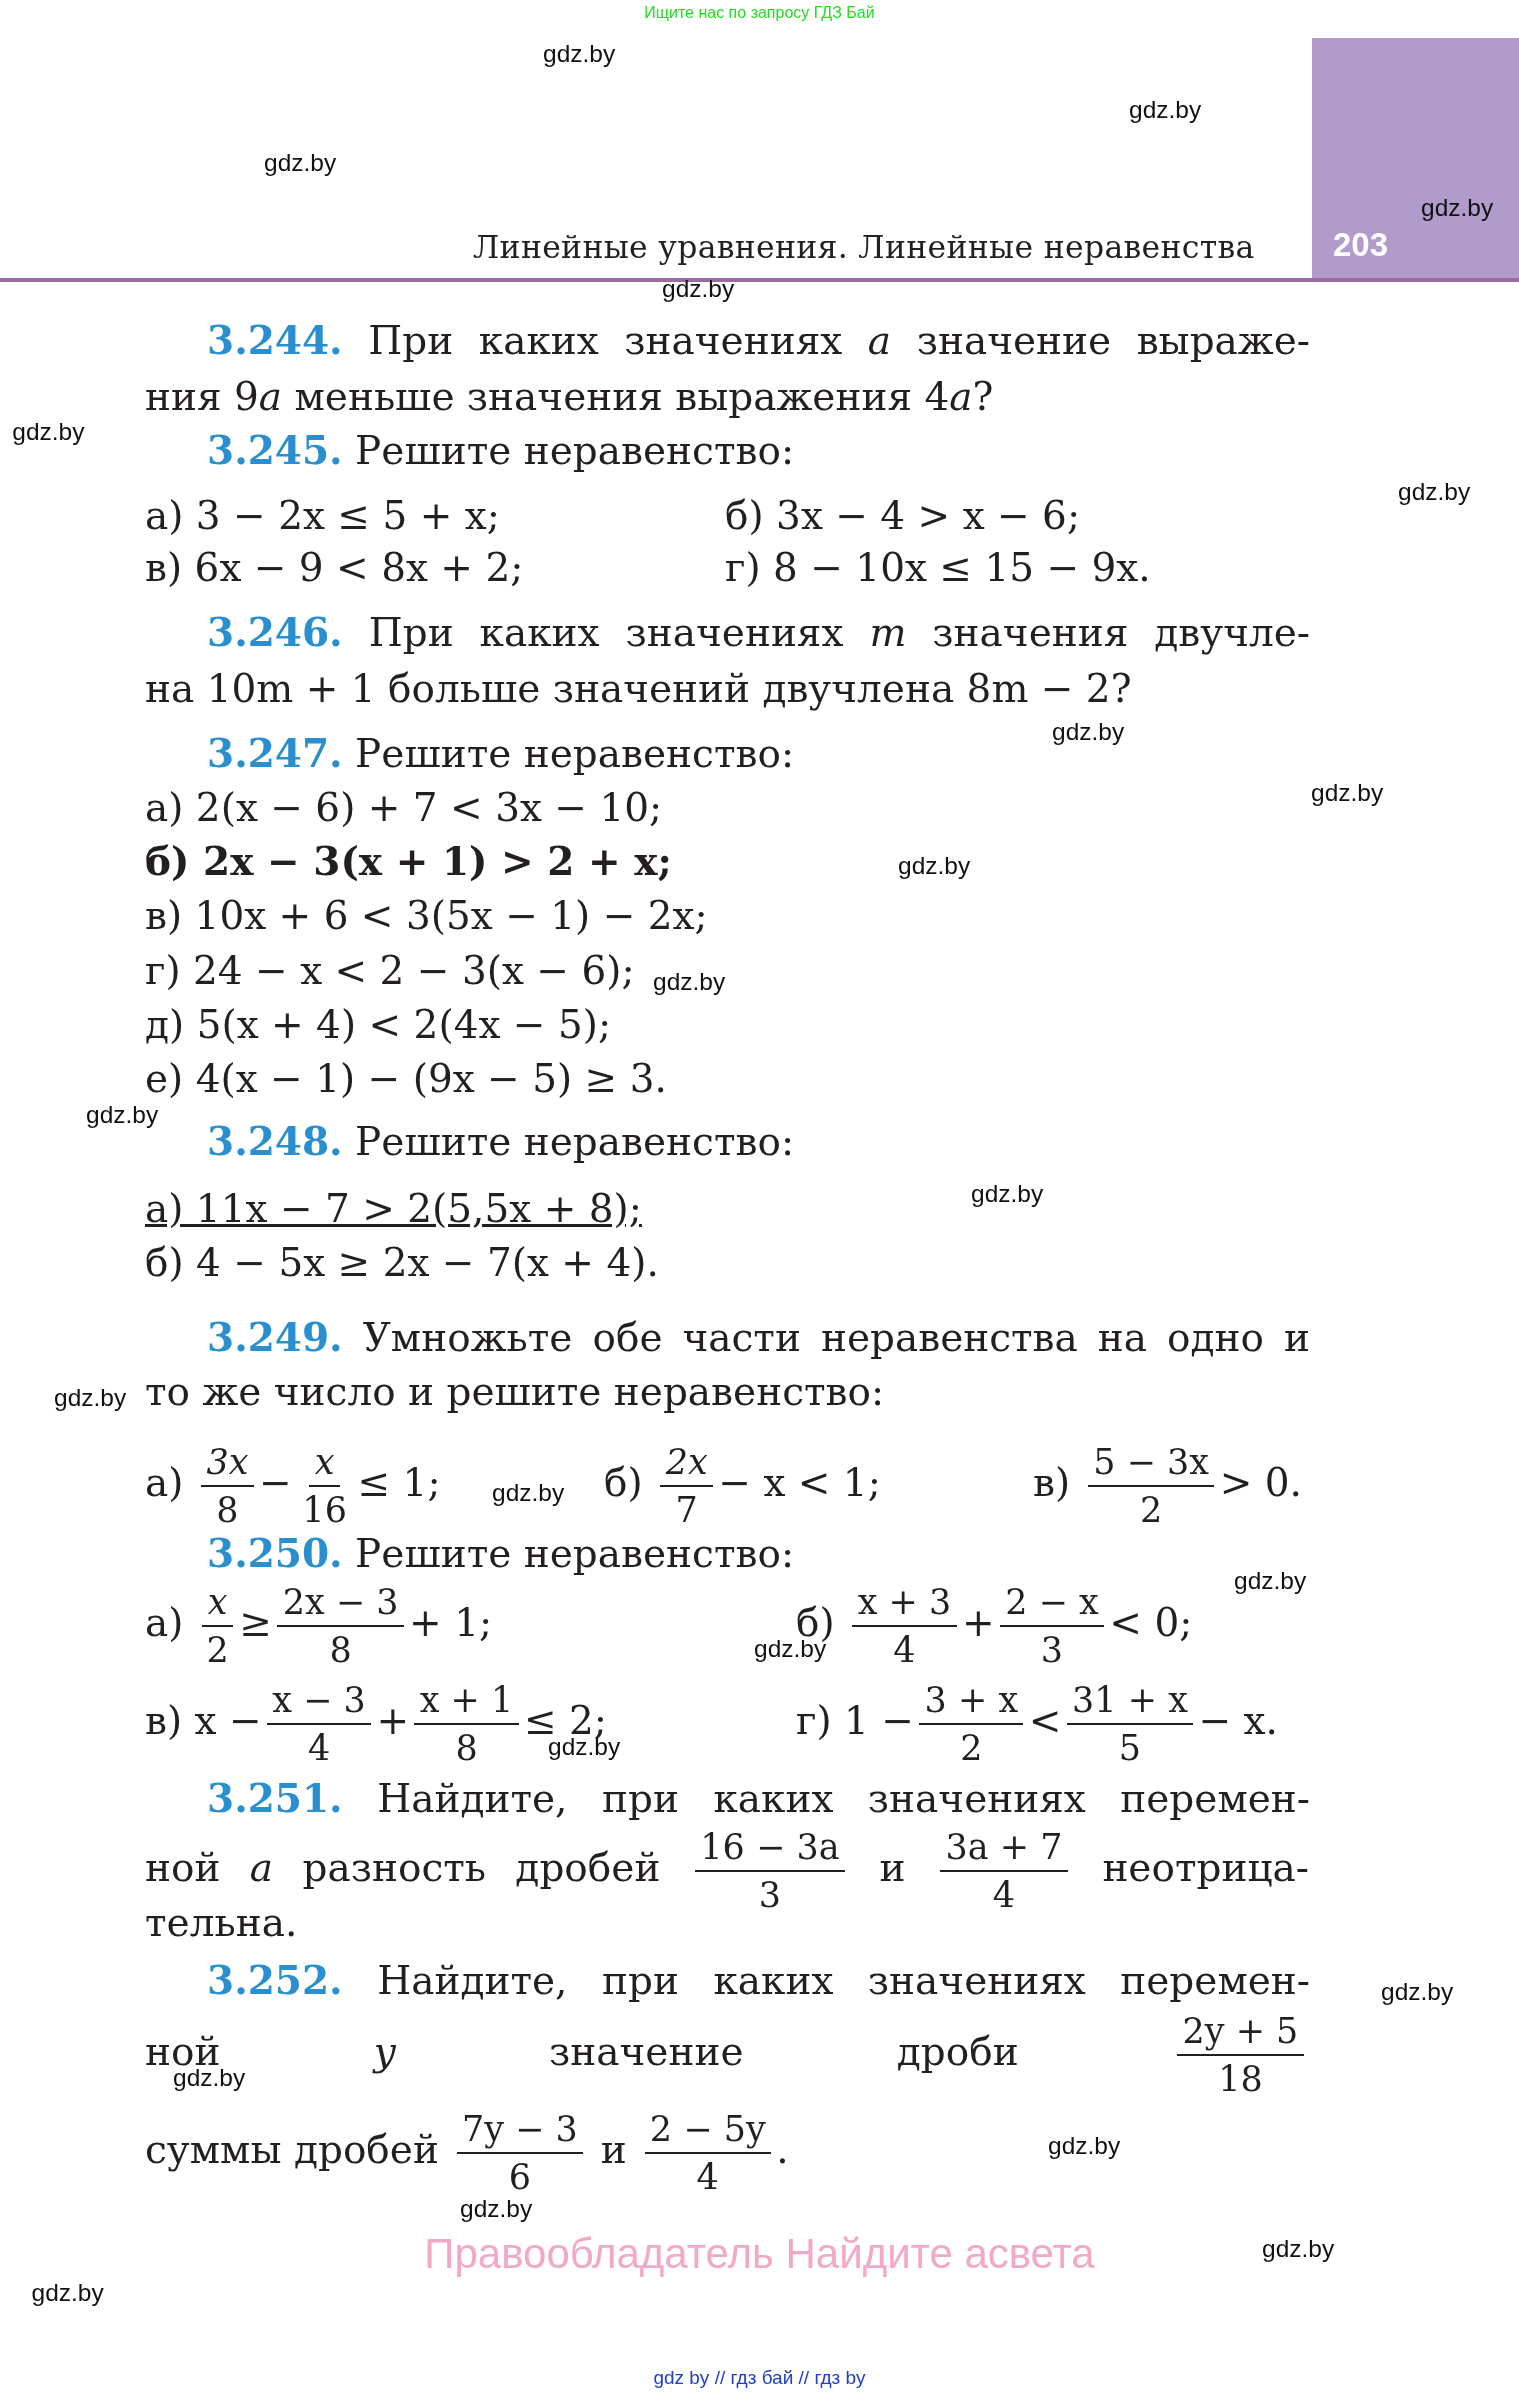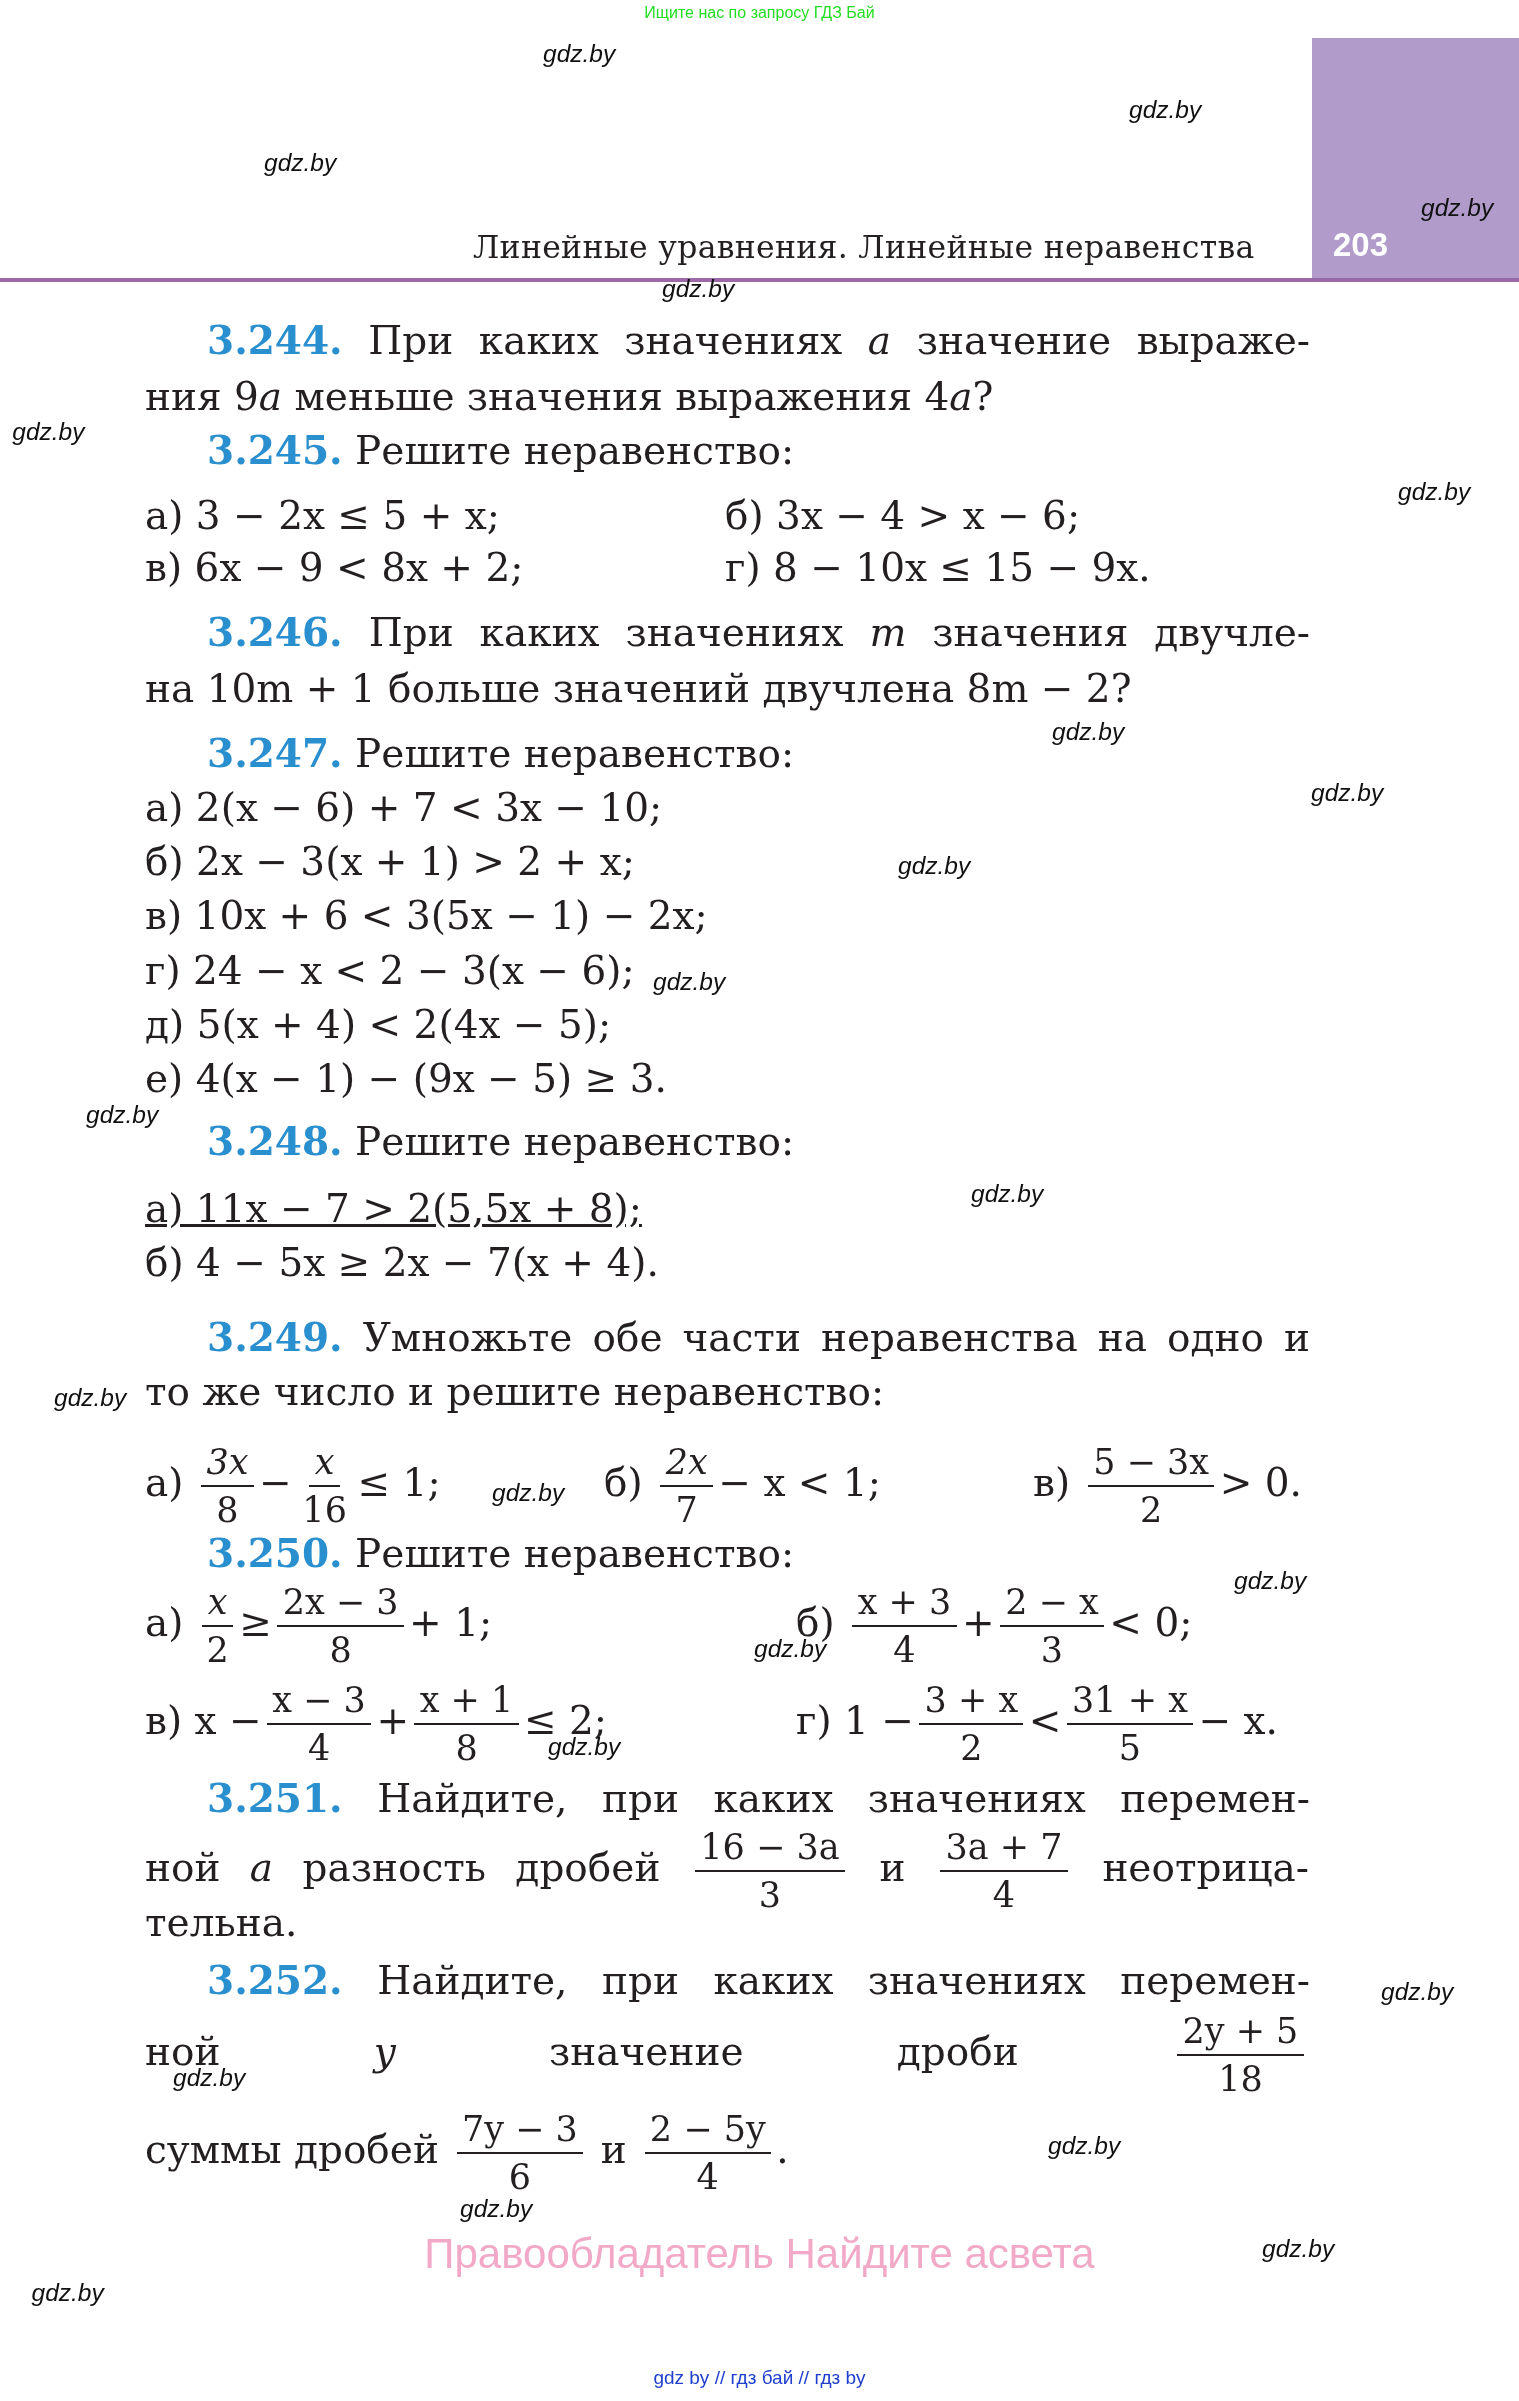--- a/index.html
+++ b/index.html
@@ -1,21 +1,21 @@
 <!DOCTYPE html>
 <html style="font-size:14px"><head>
 <meta charset="utf-8">
 <style>
   html, body { margin:0; padding:0; background:#ffffff; }
   body { width:1519px; height:2401px; position:relative; overflow:hidden;
          font-family:"DejaVu Serif", "Liberation Serif", serif; color:#231f20; }
   .abs { position:absolute; }
   .topnote { left:0; width:1519px; top:3.5px; text-align:center;
              font-family:"Liberation Sans", sans-serif; font-size:16px; color:#22dd22; }
-  .wm { font-family:"Liberation Sans", sans-serif; font-size:24.5px; color:#111; white-space:nowrap;font-style:italic; }
+  .wm { font-family:"Liberation Sans", sans-serif; font-size:24.5px; color:#111; white-space:nowrap; }
   .tab { left:1312px; top:38px; width:207px; height:243px; background:#b09bcb; }
   .pagenum { left:1333px; top:226px; font-family:"Liberation Sans", sans-serif; font-weight:bold;
              font-size:33px; color:#ffffff; }
   .hdr { left:473px; top:229px; font-size:31.5px; color:#231f20; white-space:nowrap; letter-spacing:0.3px;}
   .rule { left:0; top:278px; width:1519px; height:4.4px; background:#9a6aa8; }
   .line { position:absolute; left:145px; font-size:39px; line-height:57px; white-space:nowrap; }
   .indent { left:207px; }
   .num { color:#2a8fce; font-weight:bold; }
   .it { font-style:italic; }
   .just { width:1164px; text-align:justify; text-align-last:justify; }
@@ -45,21 +45,21 @@
 <div class="line" style="top:487px;">а) 3 − 2x ≤ 5 + x;</div>
 <div class="line" style="top:487px; left:725px;">б) 3x − 4 &gt; x − 6;</div>
 <div class="line" style="top:539px;">в) 6x − 9 &lt; 8x + 2;</div>
 <div class="line" style="top:539px; left:725px;">г) 8 − 10x ≤ 15 − 9x.</div>
 
 <div class="line indent just" style="top:604px; width:1103px;"><span class="num">3.246.</span> <span>При каких значениях </span><span class="it">m</span><span> значения двучле-</span></div>
 <div class="line" style="top:660px;">на 10m + 1 больше значений двучлена 8m − 2?</div>
 
 <div class="line indent" style="top:725px;"><span class="num">3.247.</span> <span>Решите неравенство:</span></div>
 <div class="line" style="top:779px;">а) 2(x − 6) + 7 &lt; 3x − 10;</div>
-<div class="line" style="top:833px;">б) 2x − 3(x + 1) &gt; 2 + x;</div>
+<div class="line" style="top:833px;font-weight:bold;">б) 2x − 3(x + 1) &gt; 2 + x;</div>
 <div class="line" style="top:887px;">в) 10x + 6 &lt; 3(5x − 1) − 2x;</div>
 <div class="line" style="top:942px;">г) 24 − x &lt; 2 − 3(x − 6);</div>
 <div class="line" style="top:996px;">д) 5(x + 4) &lt; 2(4x − 5);</div>
 <div class="line" style="top:1050px;">е) 4(x − 1) − (9x − 5) ≥ 3.</div>
 
 <div class="line indent" style="top:1113px;"><span class="num">3.248.</span> <span>Решите неравенство:</span></div>
 <div class="line" style="top:1180px;text-decoration:underline;">а) 11x − 7 &gt; 2(5,5x + 8);</div>
 <div class="line" style="top:1234px;">б) 4 − 5x ≥ 2x − 7(x + 4).</div>
 
 <div class="line indent just" style="top:1309px; width:1103px;"><span class="num">3.249.</span> <span>Умножьте обе части неравенства на одно и</span></div>

